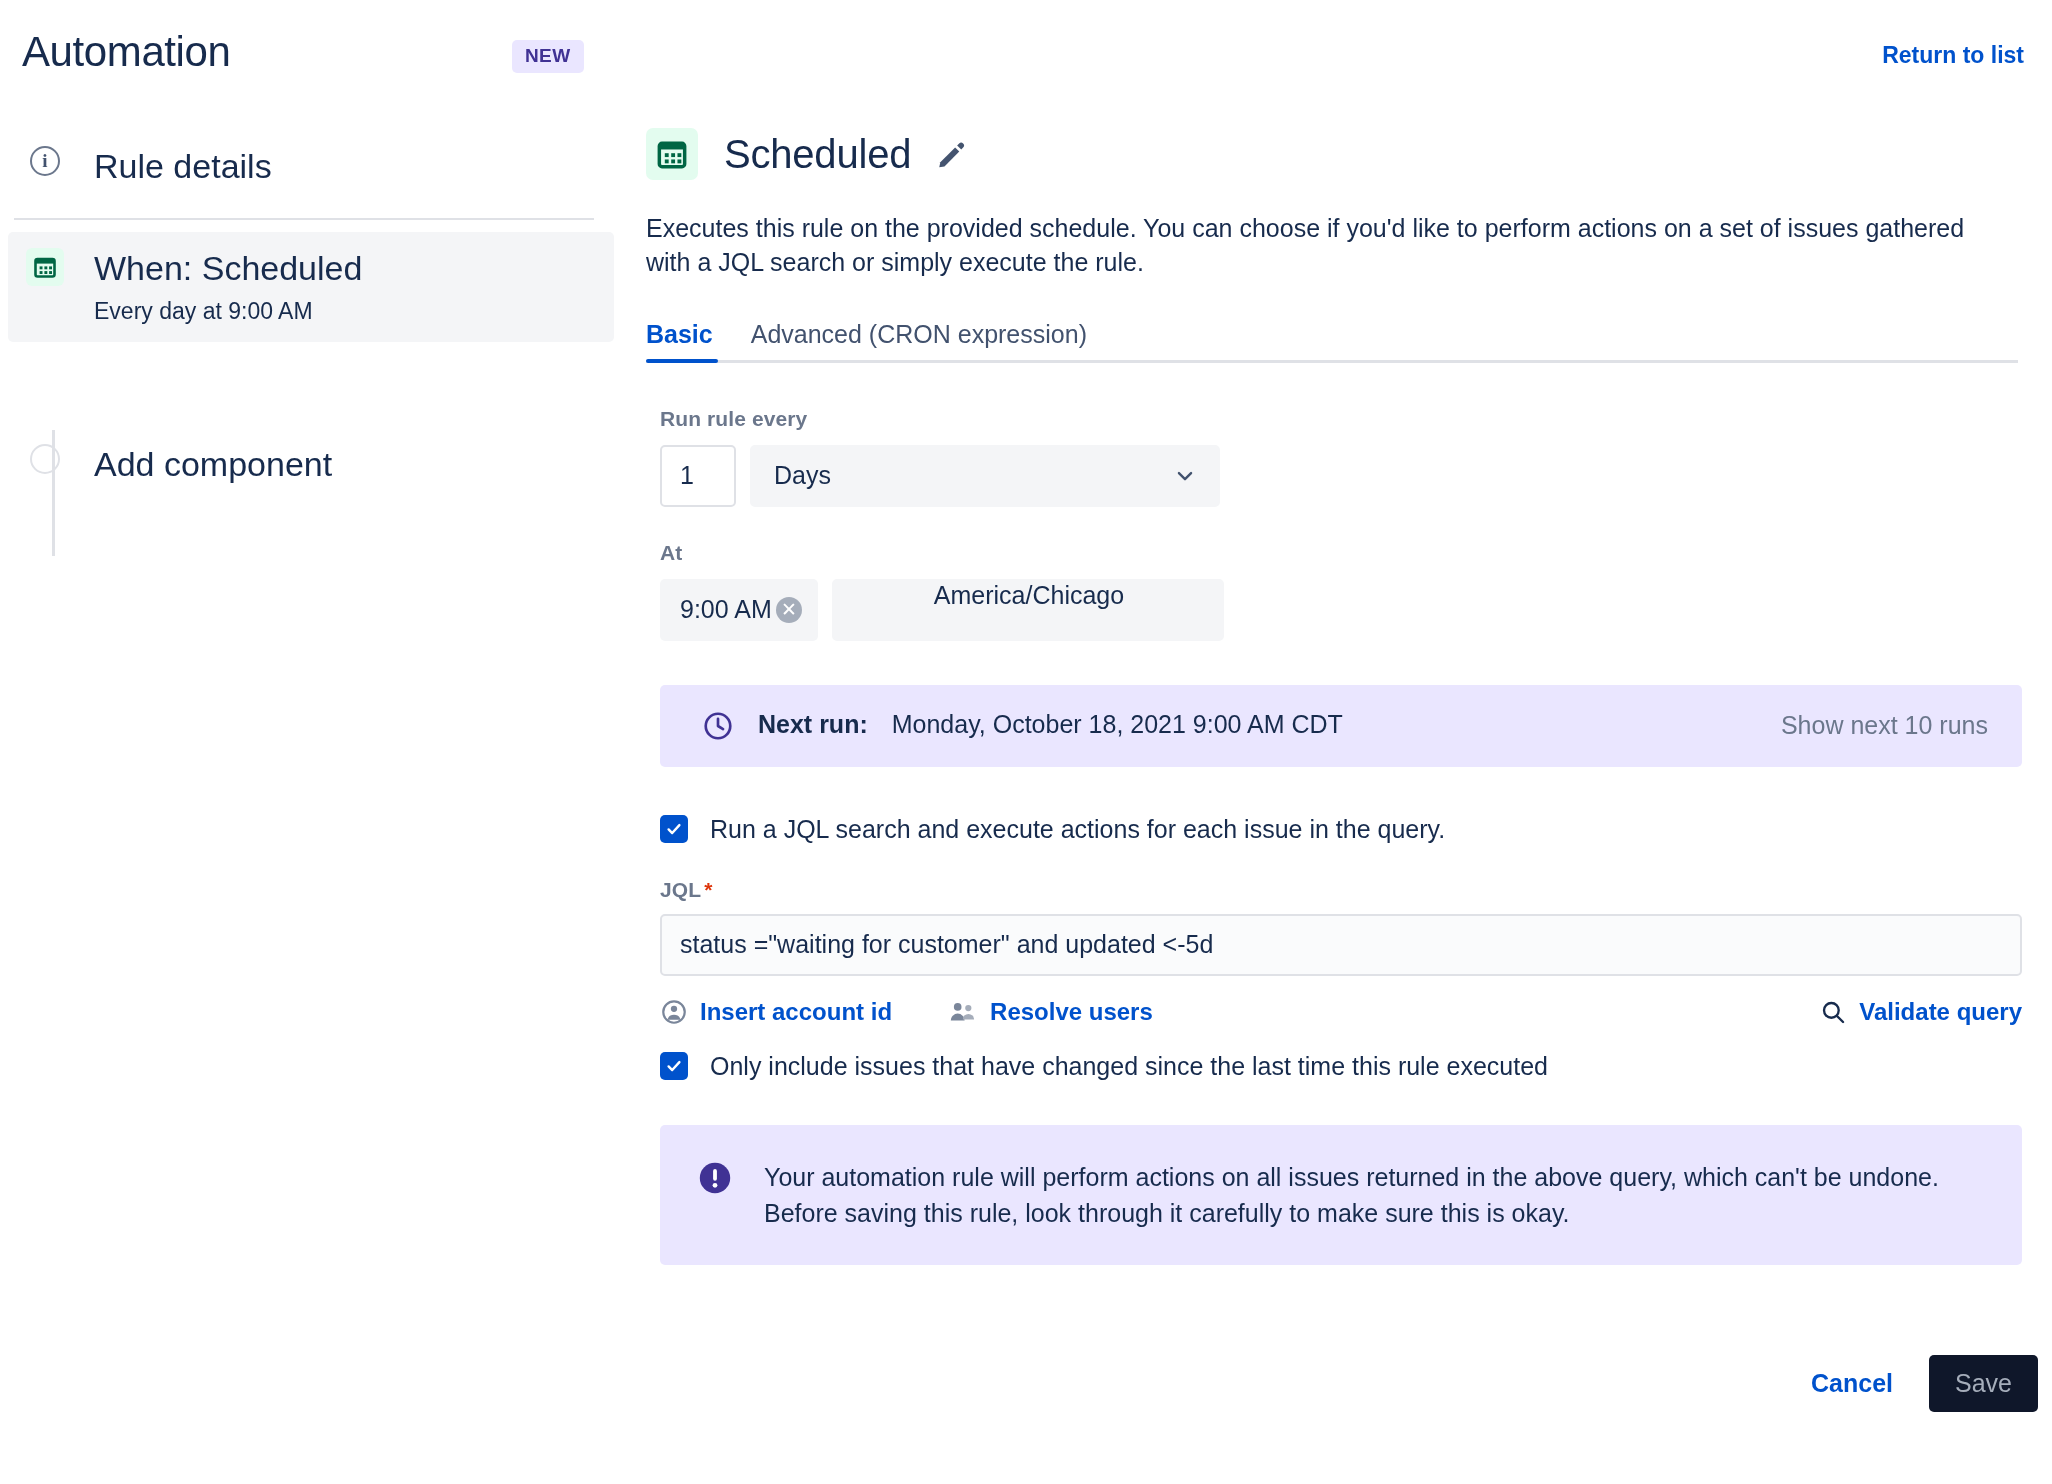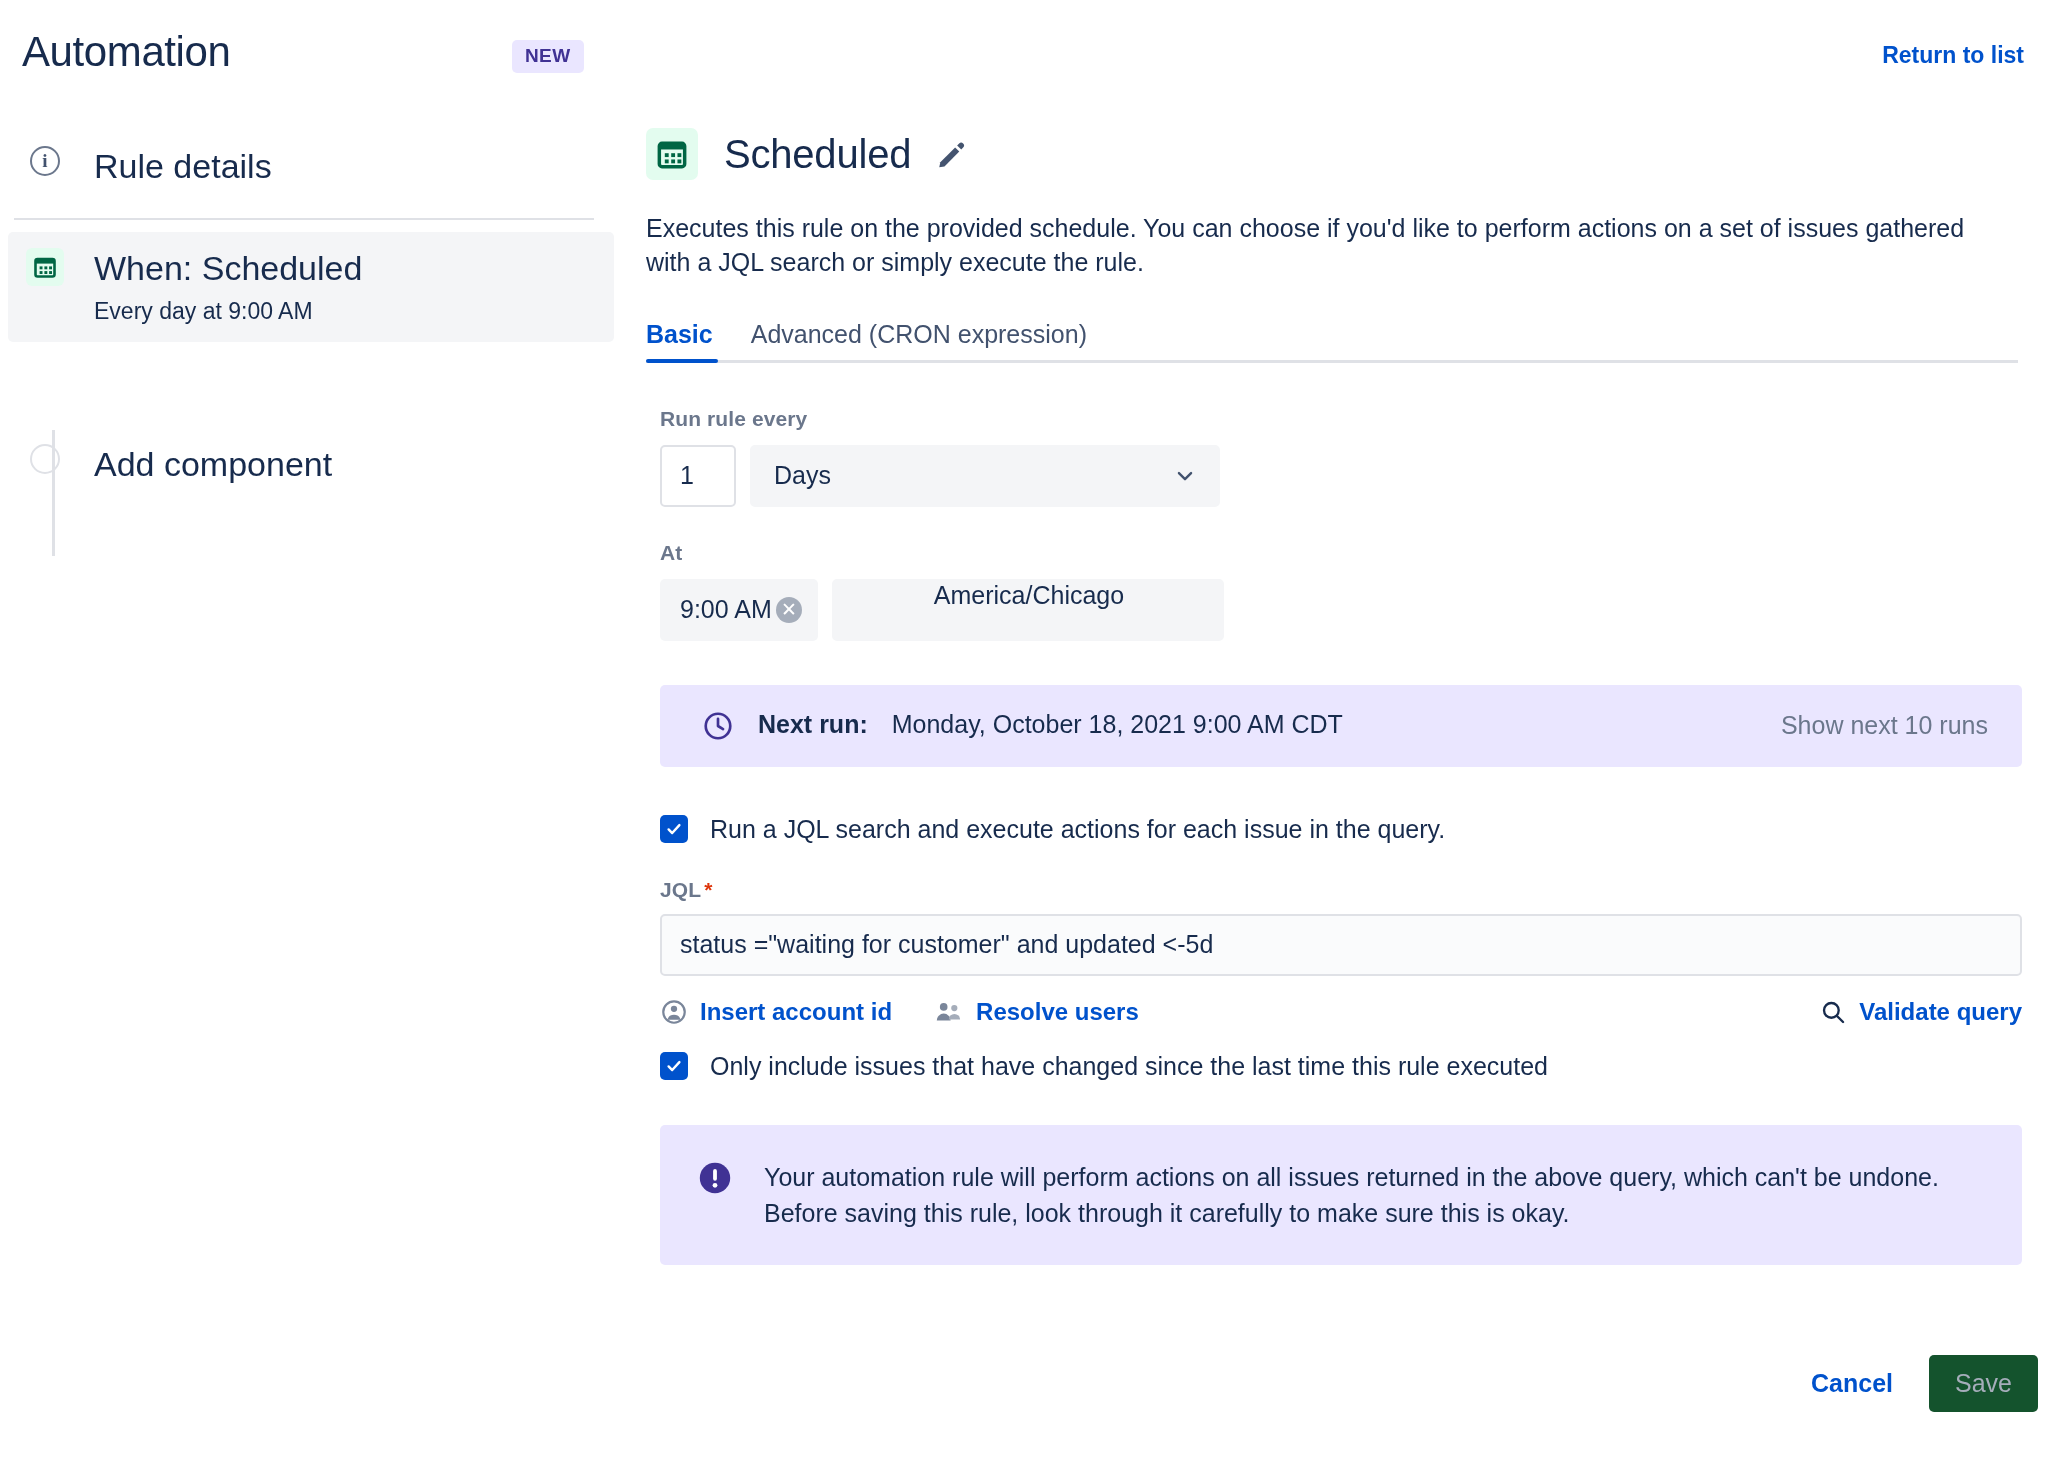--- a/index.html
+++ b/index.html
@@ -157,21 +157,21 @@
   .cb-text { font-size: 25px; color: #172B4D; }
 
   .jql-input {
     margin-top: 12px; width: 1362px; height: 62px; background: #FAFBFC;
     border: 2px solid #DFE1E6; border-radius: 5px;
     font-size: 25px; color: #172B4D; padding: 0 18px;
     font-family: "Liberation Sans", sans-serif;
   }
 
   .links-row {
-    margin-top: 22px; width: 1362px; display: flex; align-items: center; gap: 42px;
+    margin-top: 22px; width: 1362px; display: flex; align-items: center; gap: 56px;
   }
   .ilink {
     display: flex; align-items: center; gap: 12px;
     font-size: 24px; font-weight: 700; color: #0052CC; cursor: pointer;
   }
   .spacer { flex: 1; }
 
   
   .warning {
     margin-top: 44px; width: 1362px; background: #EAE6FF; border-radius: 5px;
@@ -179,21 +179,21 @@
   }
   .warn-text { font-size: 25px; line-height: 1.45; color: #172B4D; }
 
   
   .footer {
     position: absolute; right: 14px; bottom: 52px;
     display: flex; align-items: center; gap: 36px;
   }
   .cancel-btn { font-size: 25px; font-weight: 700; color: #0052CC; cursor: pointer; }
   .save-btn {
-    background: #14532d; color: #A5ADBA; border: none; border-radius: 5px;
+    background: #0f172a; color: #A5ADBA; border: none; border-radius: 5px;
     font-size: 25px; padding: 14px 26px; cursor: default;
     font-family: "Liberation Sans", sans-serif;
   }
 </style>
 </head>
 <body>
 
 <div class="page">
 
   <div class="top-header">

